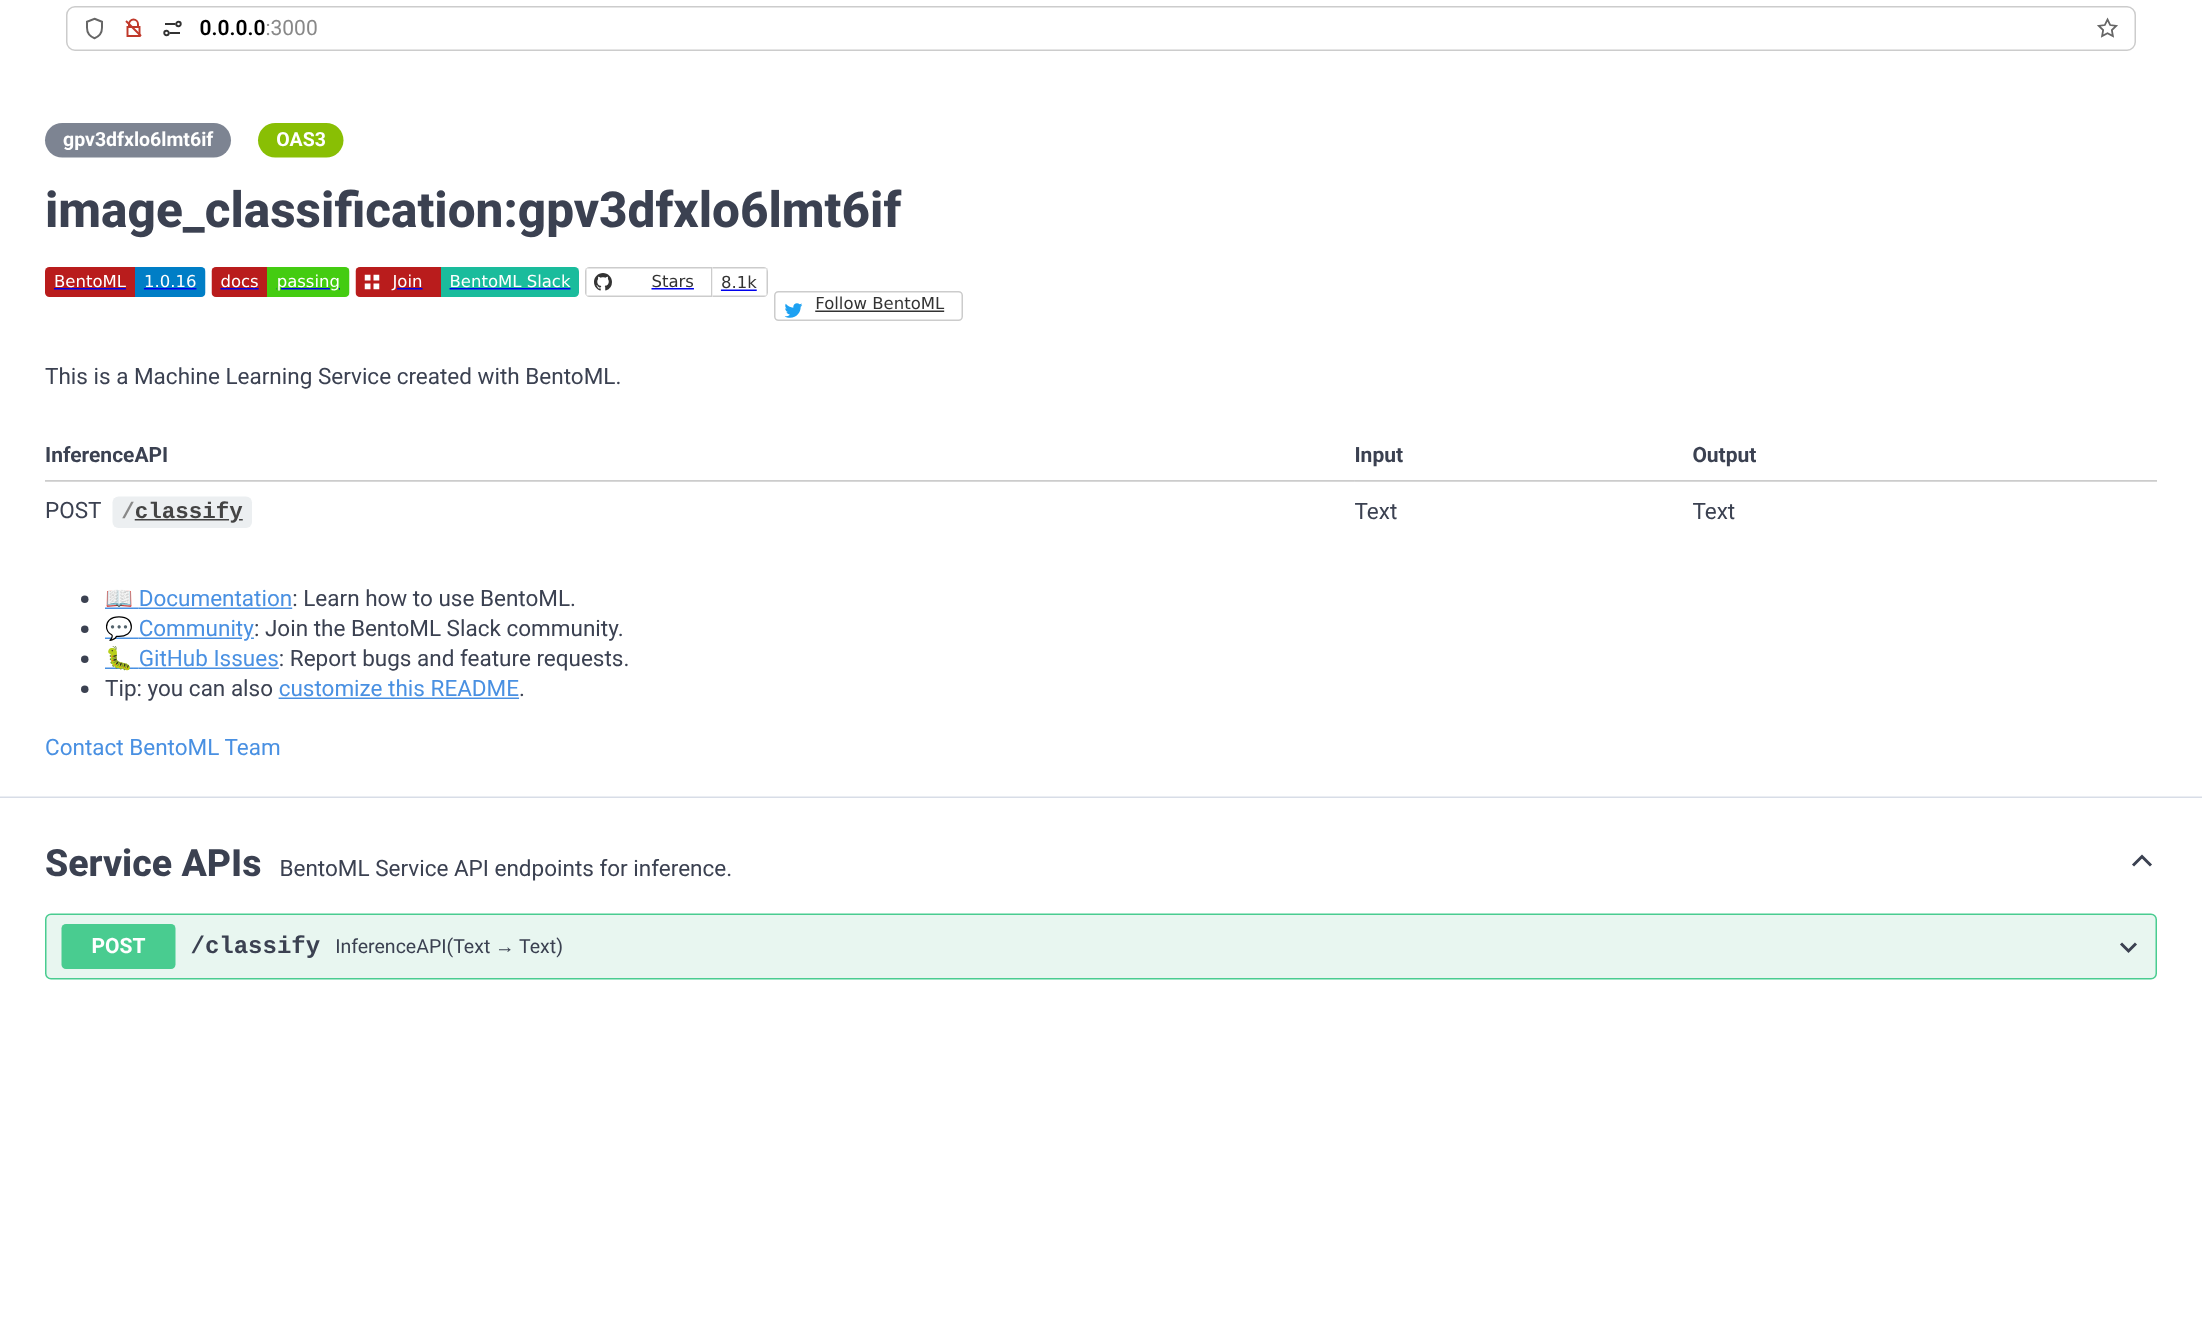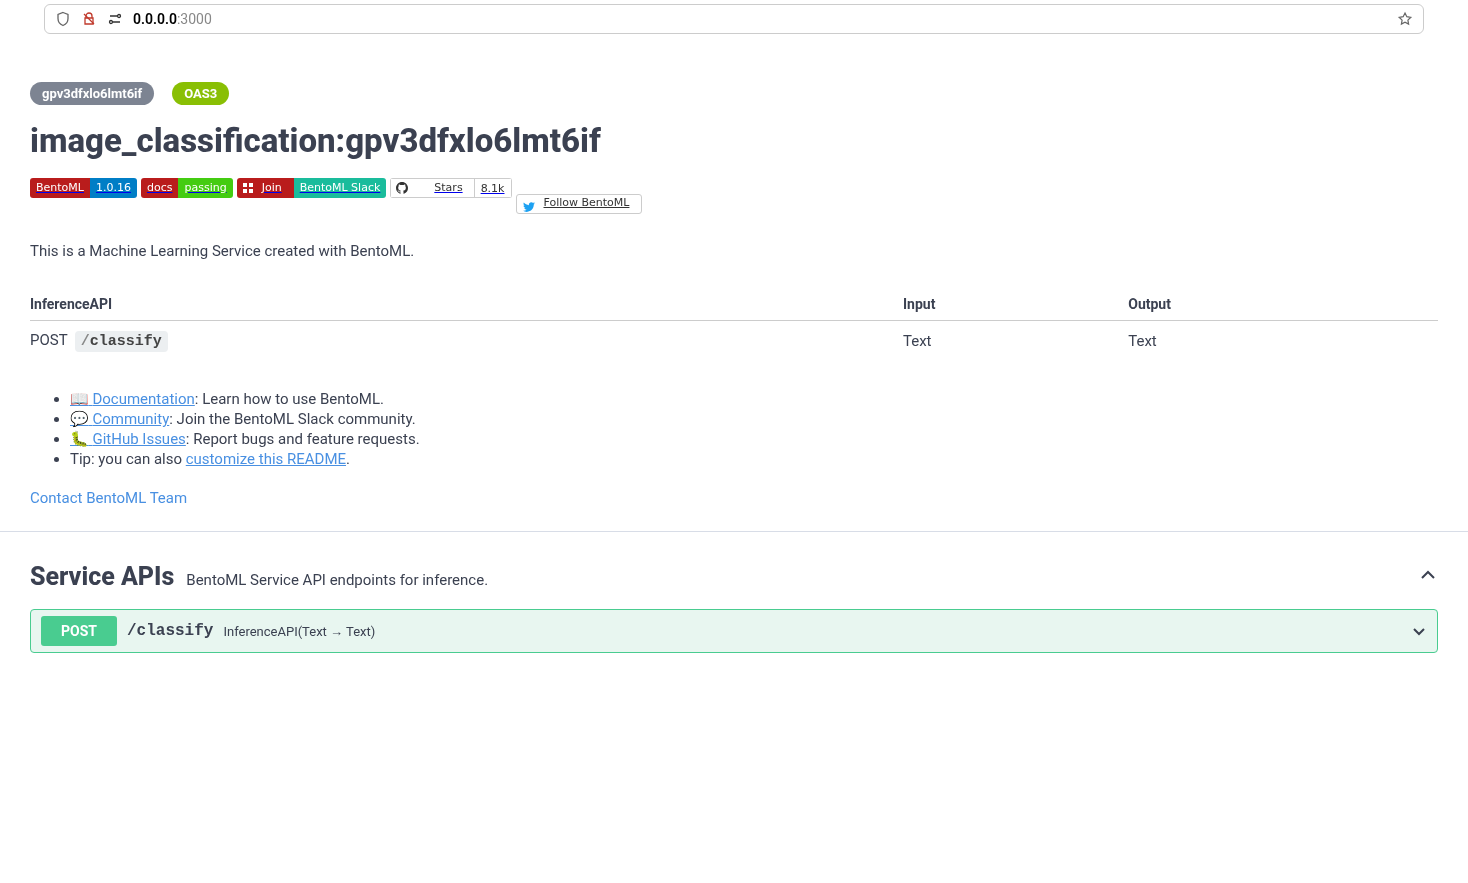--- a/index.html
+++ b/index.html
@@ -48,21 +48,21 @@
     .shield.slack .left { display: flex; align-items: center; gap: 3px; }
     
     .description { font-size: 15px; margin-bottom: 28px; margin-top: 28px; }
     
     
     table.api-table { width: 100%; border-collapse: collapse; margin-bottom: 30px; }
     table.api-table th { text-align: left; font-size: 14px; font-weight: 700; padding: 8px 0; border-bottom: 1px solid #ccc; }
     table.api-table td { padding: 10px 0; font-size: 15px; }
     .code-badge { background: #eceff1; border-radius: 4px; padding: 2px 6px; font-family: "Courier New", monospace; font-weight: 700; color: #3b4151; }
     .code-badge .slash { color: #888; }
-    .code-badge .name { color: #444; }
+    .code-badge .name { color: #444; text-decoration: underline; }
     
     
     h2.help { font-size: 24px; font-weight: 800; margin-bottom: 16px; }
     ul.help-list { list-style: disc; padding-left: 40px; margin-bottom: 20px; }
     ul.help-list li { font-size: 15px; margin-bottom: 2px; }
     ul.help-list a { color: #4990e2; text-decoration: underline; }
     
     .contact { color: #4990e2; font-size: 15px; text-decoration: none; }
     
     

